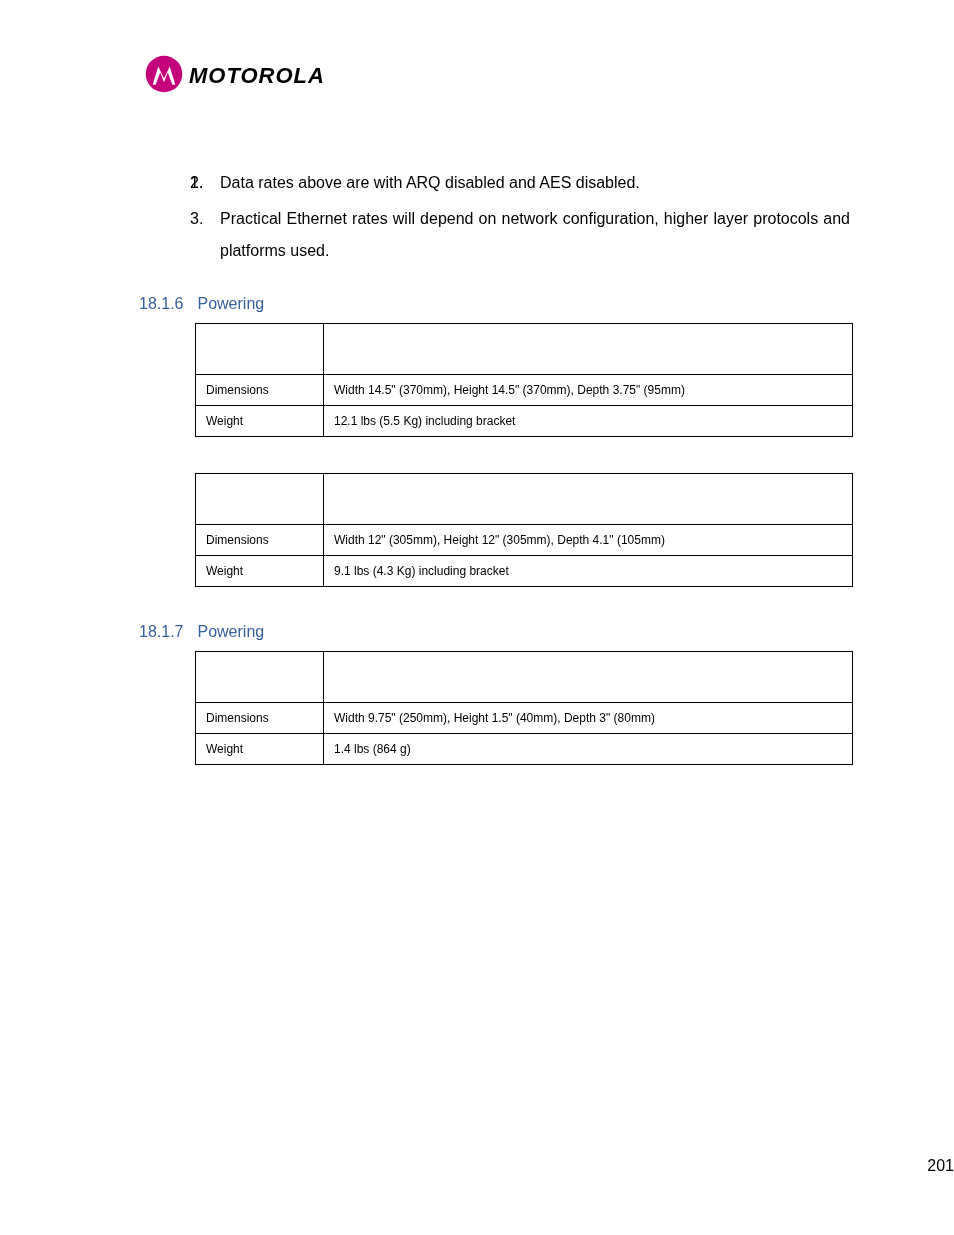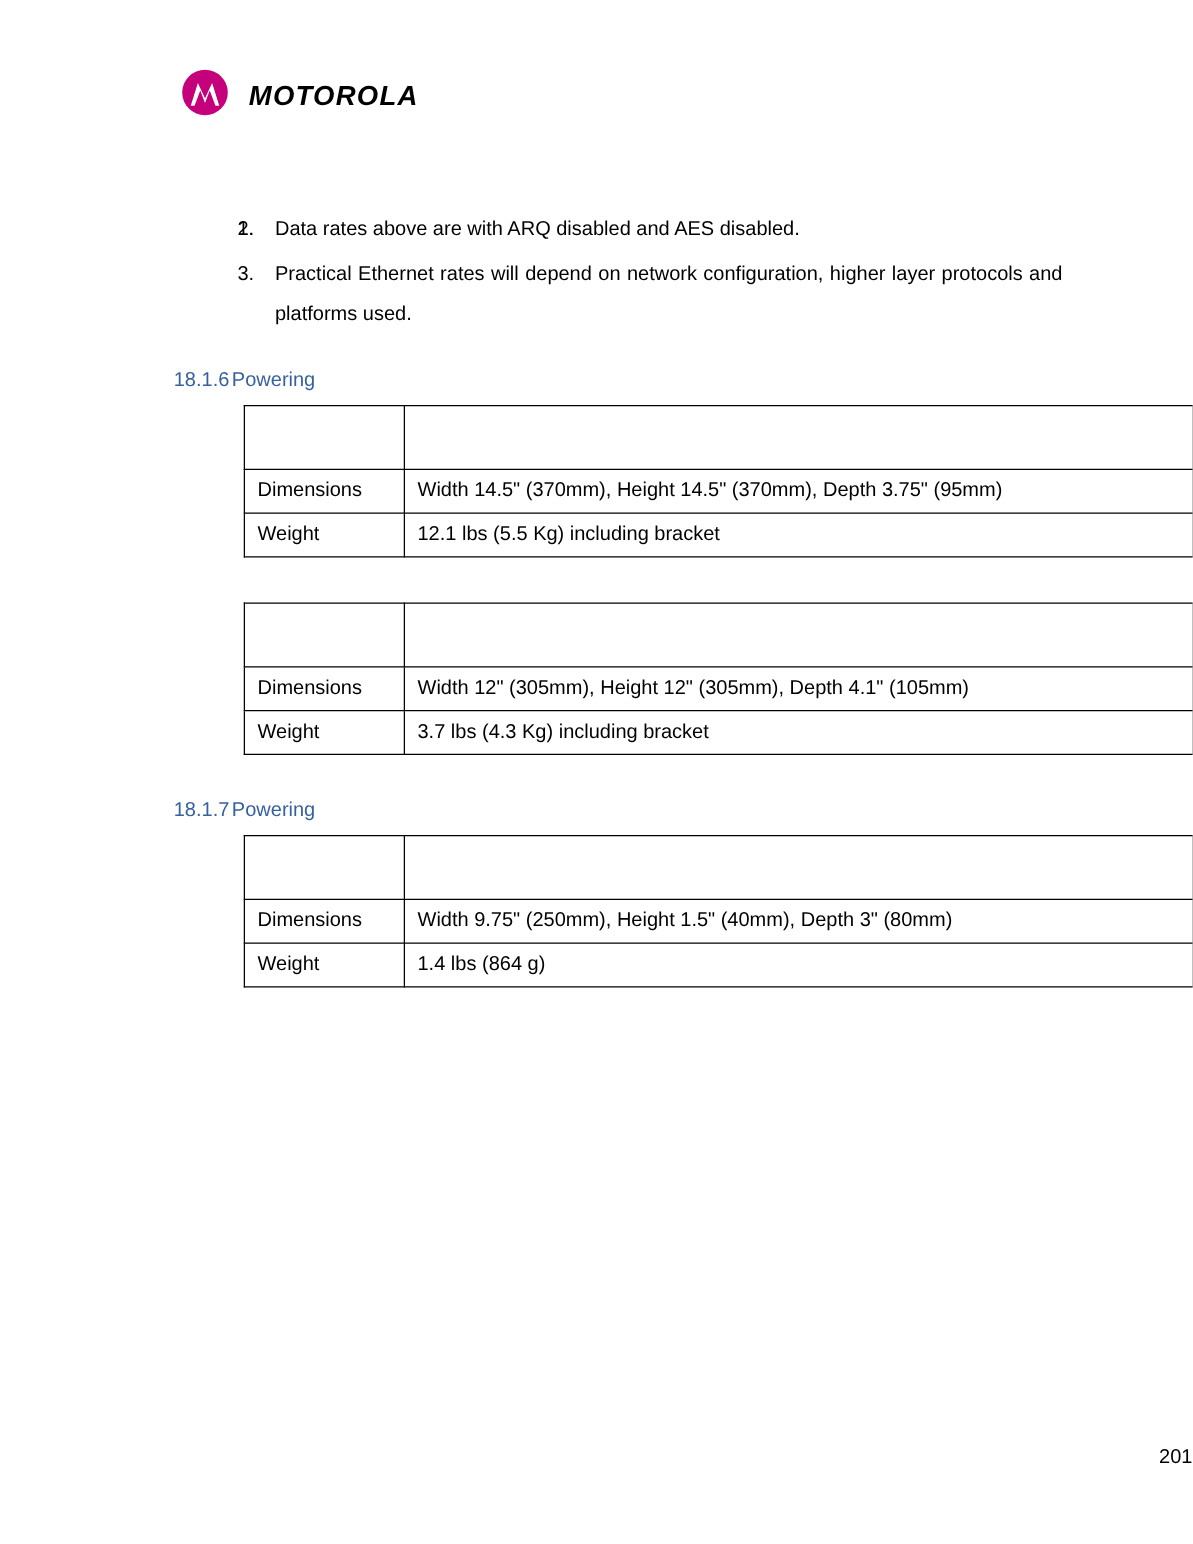--- a/index.html
+++ b/index.html
@@ -9,21 +9,21 @@
     position:relative;
     font-family:Arial,Helvetica,sans-serif;
     color:#000;
   }
   .page{
     padding:55px 104px 0 145px;
   }
   .logo{
     display:flex;
     align-items:center;
-    gap:16px;
+    gap:6px;
     margin-bottom:70px;
   }
   .logo-wordmark{
     font-family:Arial,Helvetica,sans-serif;
     font-weight:900;
     font-style:italic;
     letter-spacing:1px;
     font-size:22px;
     color:#000;
   }
@@ -41,30 +41,30 @@
     text-align:justify;
     margin-bottom:4px;
   }
   .notes li .num{
     position:absolute;
     left:0;
     top:0;
   }
   .section-head{
     display:flex;
-    gap:2px;
+    gap:14px;
     font-size:16px;
     color:#3861a0;
     margin:8px 0 10px -6px;
   }
   table.spec{
     border-collapse:collapse;
-    width:760px;
+    width:658px;
     margin:0 0 36px 50px;
-    font-size:16px;
+    font-size:12px;
   }
   table.spec td{
     border:1px solid #000;
     padding:8px 10px;
     vertical-align:middle;
   }
   table.spec col.left{width:128px;}
   .empty-row td{height:34px;}
   .tight td{padding-top:4px;padding-bottom:4px;line-height:1.25;}
   .page-number{
@@ -133,21 +133,21 @@
         <tr class="empty-row">
           <td></td>
           <td></td>
         </tr>
     <tr>
       <td>Dimensions</td>
       <td>Width 12" (305mm), Height 12" (305mm), Depth 4.1" (105mm)</td>
     </tr>
     <tr>
       <td>Weight</td>
-      <td>3.7 lbs (4.3 Kg) including bracket</td>
+      <td>9.1 lbs (4.3 Kg) including bracket</td>
     </tr>
   </tbody>
     </table>
 
   <div class="section-head">
     <span>18.1.7</span>
     <span>Powering</span>
   </div>
 
   <table class="spec" style="margin-bottom:0">

